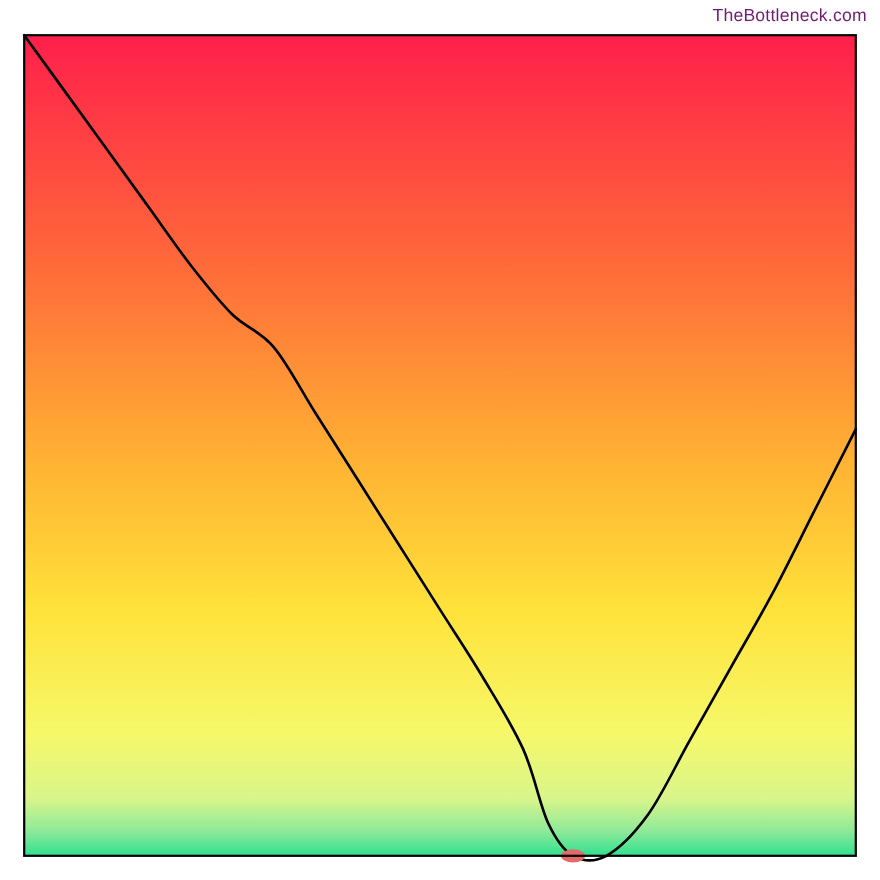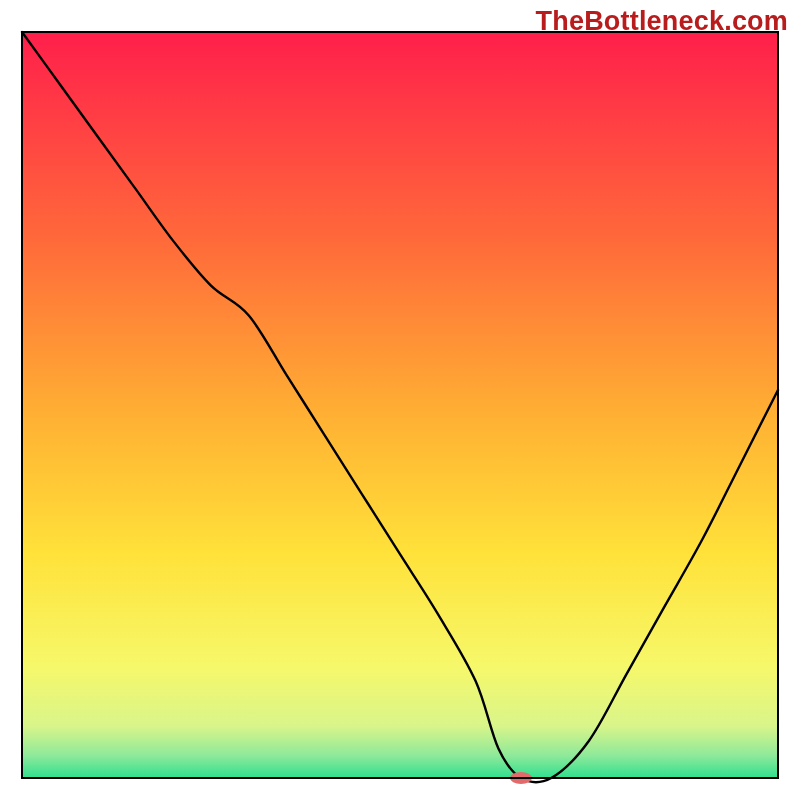--- a/index.html
+++ b/index.html
@@ -12,23 +12,23 @@
   }
   .stage {
     position: relative;
     width: 800px;
     height: 800px;
   }
   .watermark {
     position: absolute;
     top: 6px;
     right: 12px;
-    color: #b91c1c;
-    font-size: 27px;
-    font-weight: 700;
+    color: #701a75;
+    font-size: 16px;
+    font-weight: 400;
     letter-spacing: 0.2px;
     z-index: 5;
   }
   svg {
     position: absolute;
     top: 0;
     left: 0;
   }
 </style>
 </head>

